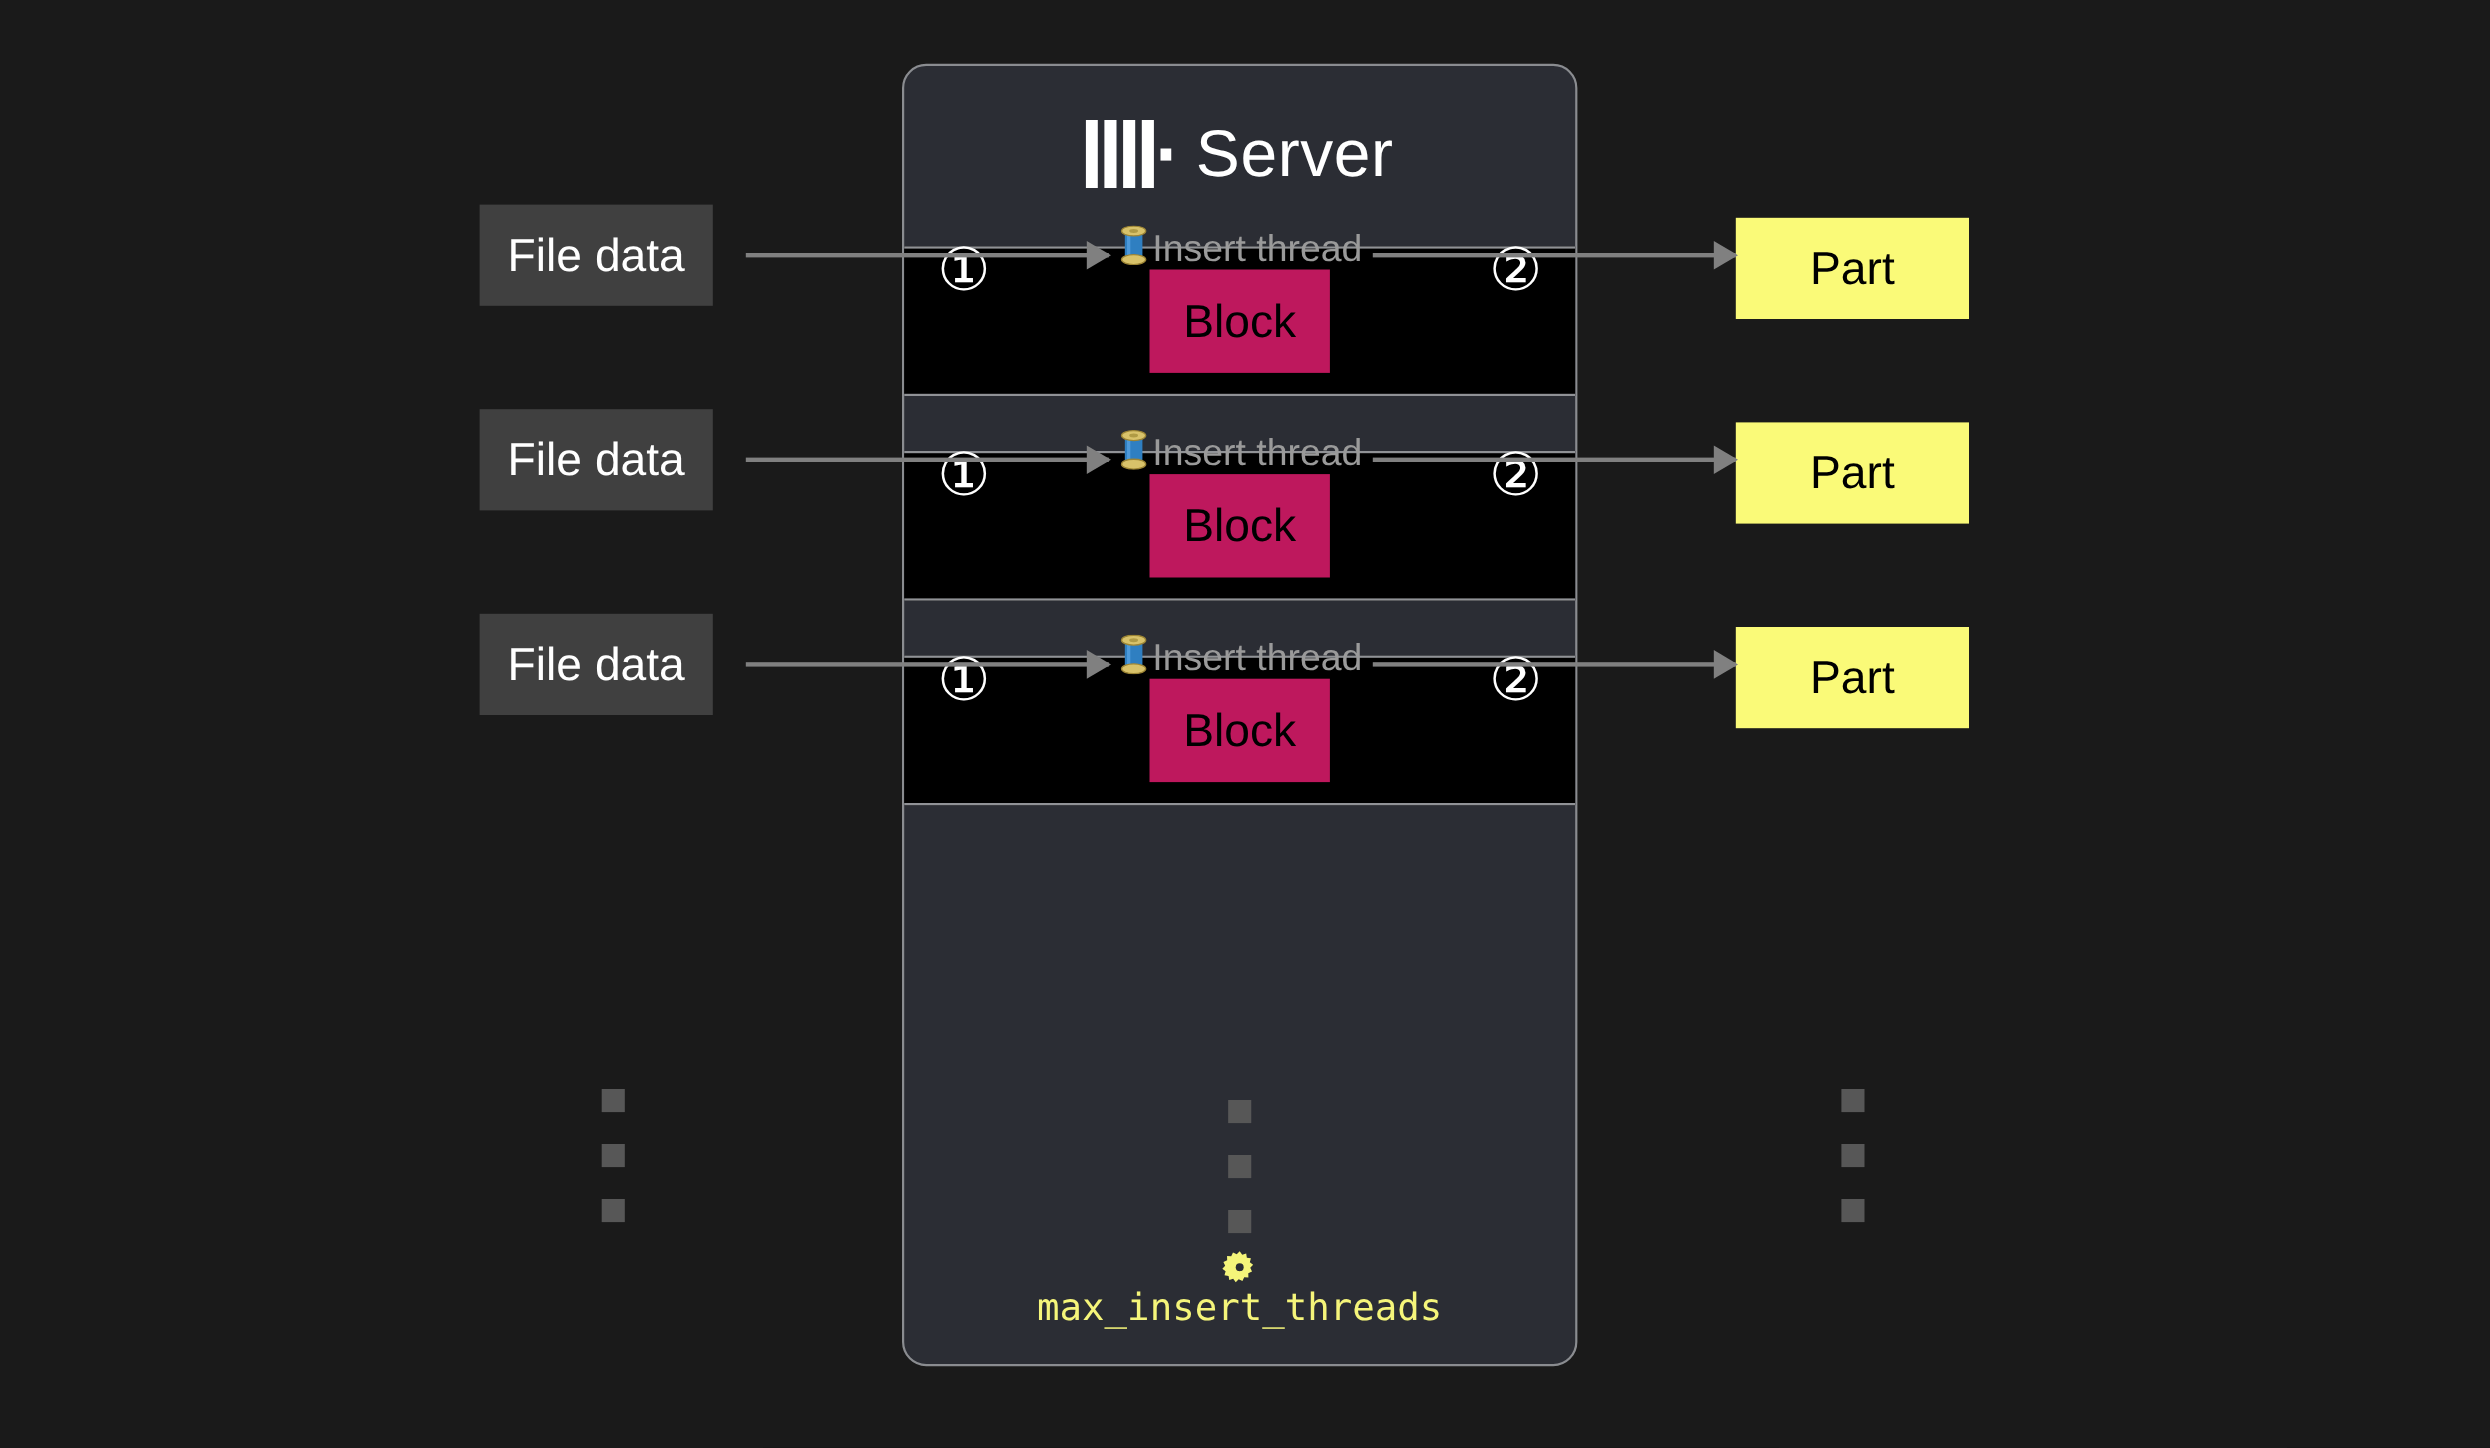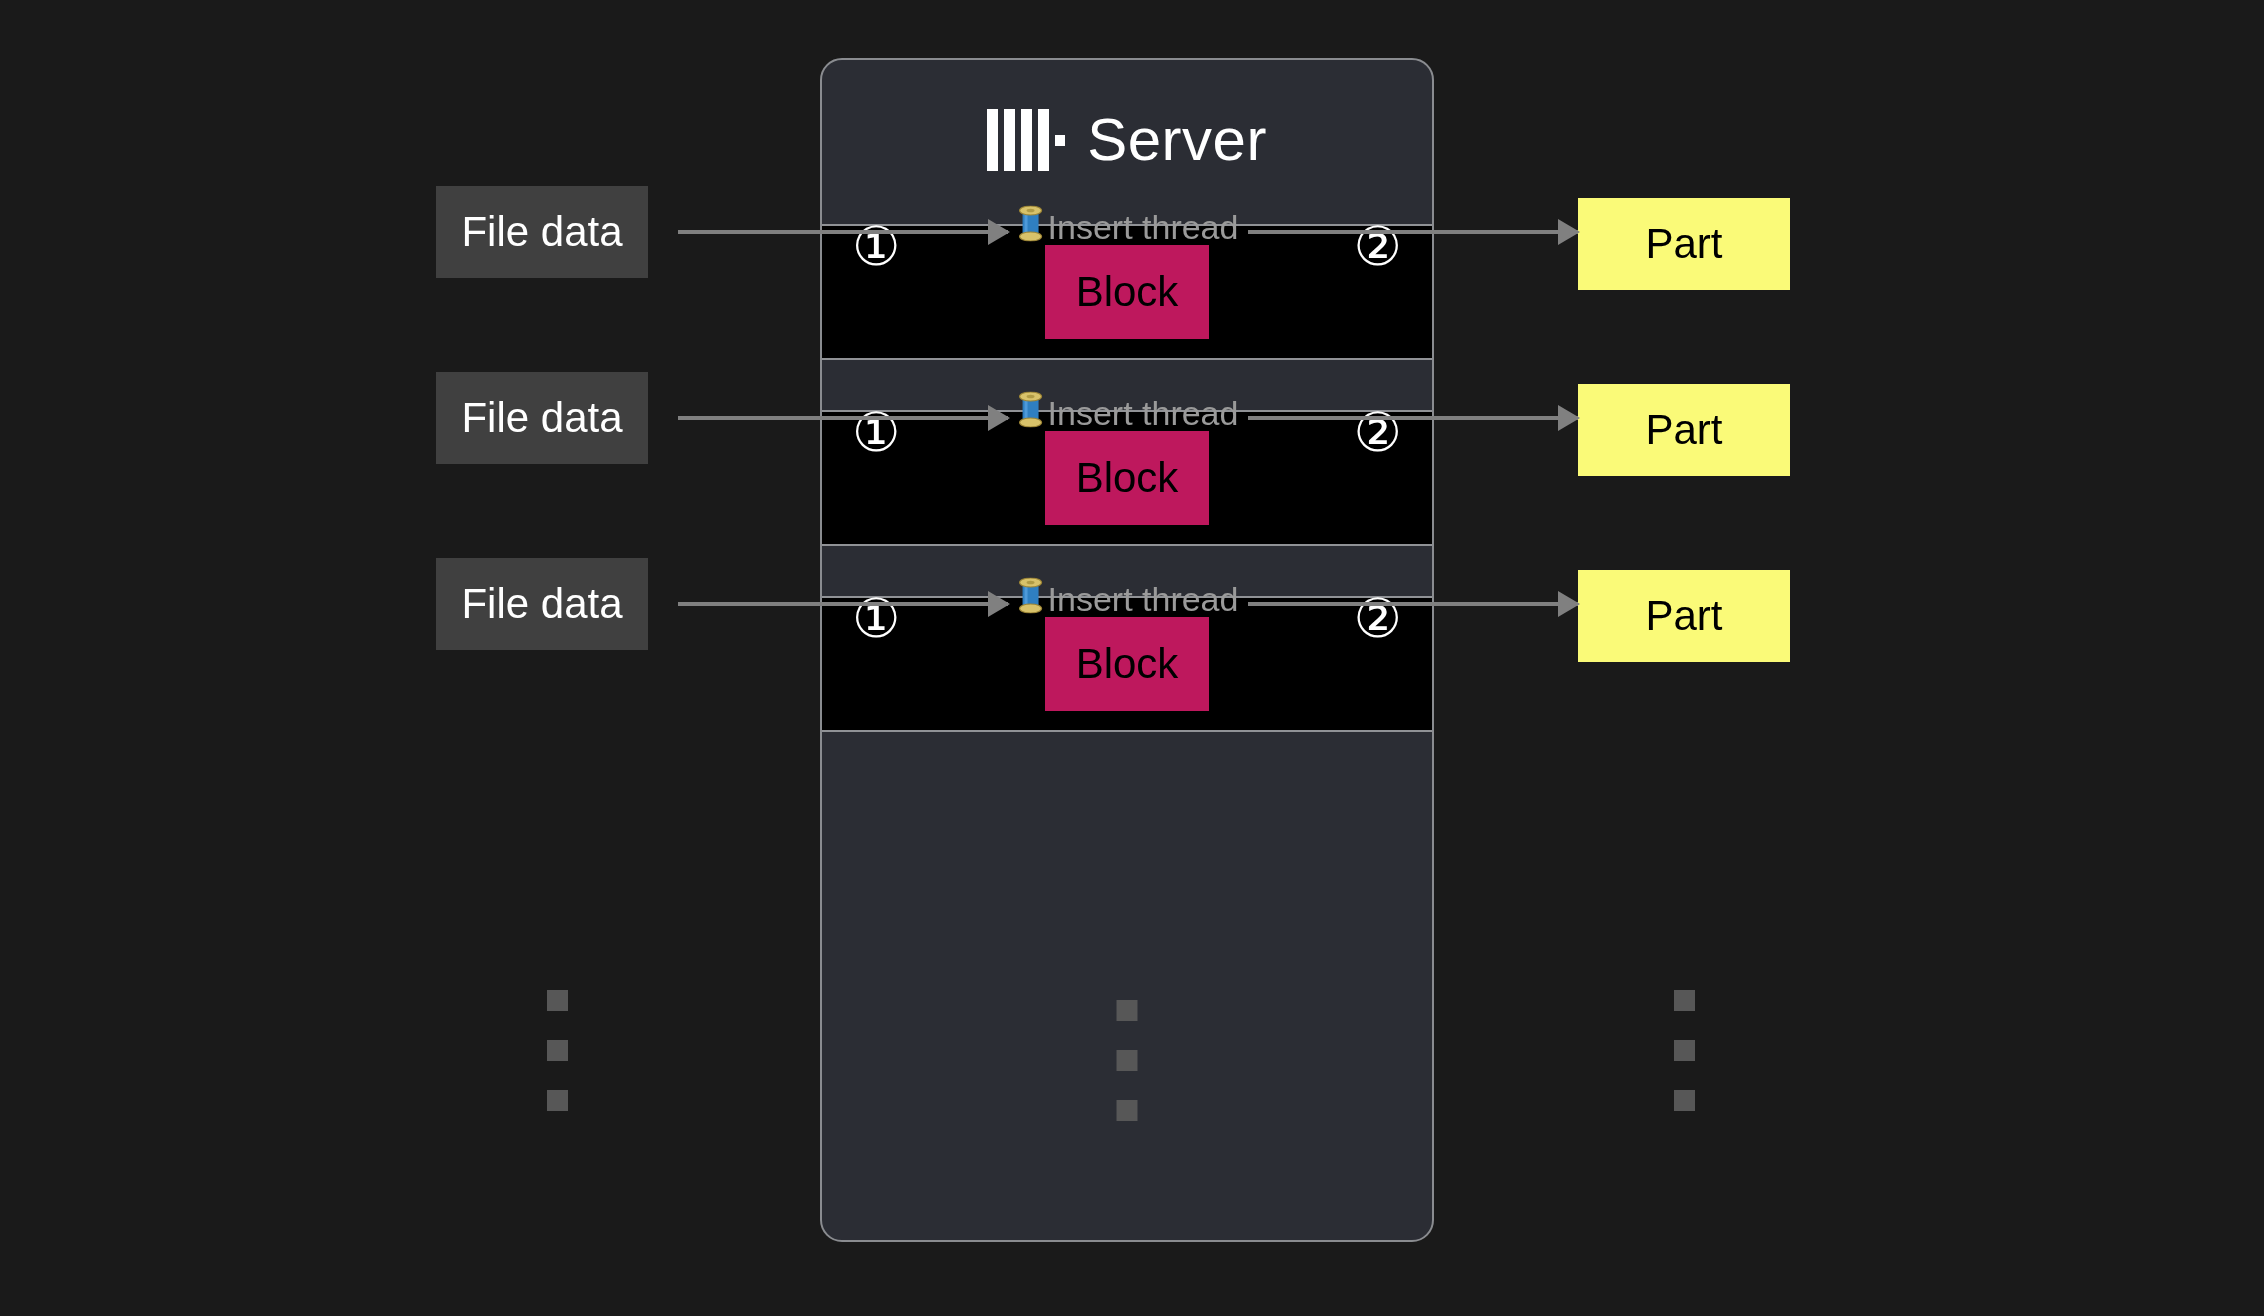--- a/index.html
+++ b/index.html
@@ -276,20 +276,28 @@
       <div class="block-box">Block</div>
       <div class="step-num right">②</div>
     </div>
 
     <div class="dots" style="left:50%; transform:translateX(-50%); top:940px">
       <span class="dot-sq"></span>
       <span class="dot-sq"></span>
       <span class="dot-sq"></span>
     </div>
 
+    <div id="setting">
+      <svg id="gear-icon" width="32" height="32" viewBox="0 0 32 32">
+        <path fill="#f5f57a" d="M16 1.6l2.3 3.0 3.6-1.0 0.6 3.7 3.7 0.6 -1.0 3.6 3.0 2.3 -2.6 2.7 1.6 3.4 -3.4 1.6 0.1 3.8 -3.8-0.1 -1.6 3.4 -3.4-1.6 -2.7 2.6 -2.3-3.0 -3.6 1.0 -0.6-3.7 -3.7-0.6 1.0-3.6 -3.0-2.3 2.6-2.7 -1.6-3.4 3.4-1.6 -0.1-3.8 3.8 0.1 1.6-3.4 3.4 1.6z"></path>
+        <circle cx="16" cy="16" r="8.4" fill="#f5f57a"></circle>
+        <circle cx="16" cy="16" r="3.6" fill="#2b2d34"></circle>
+      </svg>
+      <div id="setting-name">max_insert_threads</div>
+    </div>
   </div>
 
   <div class="file-box" style="top:232px">File data</div>
   <div class="file-box" style="top:418px">File data</div>
   <div class="file-box" style="top:604px">File data</div>
 
   <div class="dots" style="left:547px; top:990px">
     <span class="dot-sq"></span>
     <span class="dot-sq"></span>
     <span class="dot-sq"></span>

